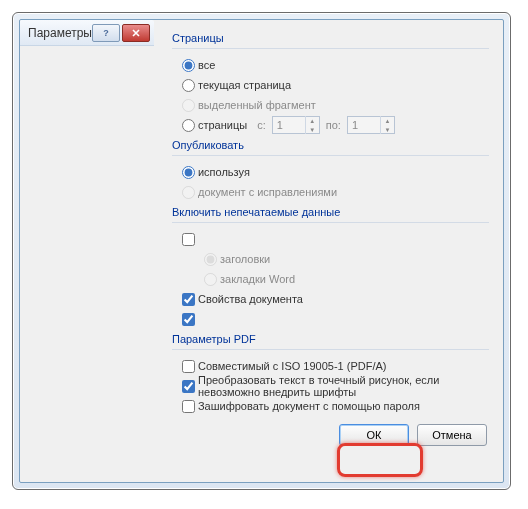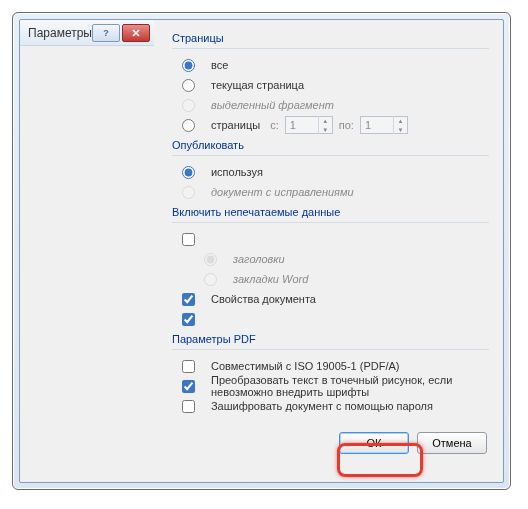--- a/index.html
+++ b/index.html
@@ -10,32 +10,32 @@
 .titlebar-title { flex: 1; font-size: 12px; color: #333; }
 .win-btns { display: flex; gap: 2px; }
 .win-btn { width: 28px; height: 18px; border: 1px solid #7f9ab8; border-radius: 2px; background: linear-gradient(#f2f6fb, #d2deed); display: flex; align-items: center; justify-content: center; cursor: pointer; }
 .win-btn.close { background: linear-gradient(#e98c8c, #c03a32); border-color: #8a2c25; color: #fff; }
 .win-btn svg { display: block; }
 .content { flex: 1; padding: 8px 14px 2px 18px; color: #333; }
 .group-label { font-size: 11px; color: #003399; margin-top: 4px; margin-bottom: 4px; }
 .group-sep { height: 1px; background: #d3dbe6; margin-bottom: 6px; }
 .row { display: flex; align-items: center; height: 20px; margin-left: 10px; }
 .row.sub { margin-left: 32px; }
-.row label { margin-left: 16px; }
-.row.disabled label { color: #8a8a8a; font-style: italic; }
+.row label { margin-left: 3px; }
+.row.disabled label { color: #8a8a8a; }
 .row input[type=radio], .row input[type=checkbox] { width: 13px; height: 13px; accent-color: #3b76c4; }
 .row.disabled input { opacity: 0.6; }
 .range-row { display: flex; align-items: center; gap: 6px; }
 .range-lbl { color: #8a8a8a; }
 .spinner { display: inline-flex; align-items: center; border: 1px solid #b8c4d4; background: #fff; height: 18px; width: 48px; }
 .spinner.disabled { background: #f4f4f4; color: #8a8a8a; }
 .spinner .val { flex: 1; padding: 0 4px; font-size: 11px; }
 .spinner .arrows { width: 14px; display: flex; flex-direction: column; border-left: 1px solid #cfd8e4; }
 .spinner .arrow { height: 9px; display: flex; align-items: center; justify-content: center; font-size: 6px; color: #888; line-height: 1; }
-.buttons { display: flex; justify-content: flex-end; gap: 8px; margin-top: 16px; padding-right: 2px; }
+.buttons { display: flex; justify-content: flex-end; gap: 8px; margin-top: 8px; padding-right: 2px; }
 .btn { min-width: 70px; height: 22px; border: 1px solid #8f9aa8; border-radius: 3px; background: linear-gradient(#fefefe, #e6e6e6); font-size: 11px; cursor: pointer; }
 .btn.default { border-color: #4a8de0; box-shadow: 0 0 0 1px #a9d0f5 inset; }
 .highlight { position: absolute; border: 3px solid #e23b30; border-radius: 8px; pointer-events: none; box-shadow: 0 0 4px rgba(226,59,48,0.6); }
 </style>
 </head>
 <body>
 
 <div class="window-outer">
 <div class="window">
   <div class="titlebar">

